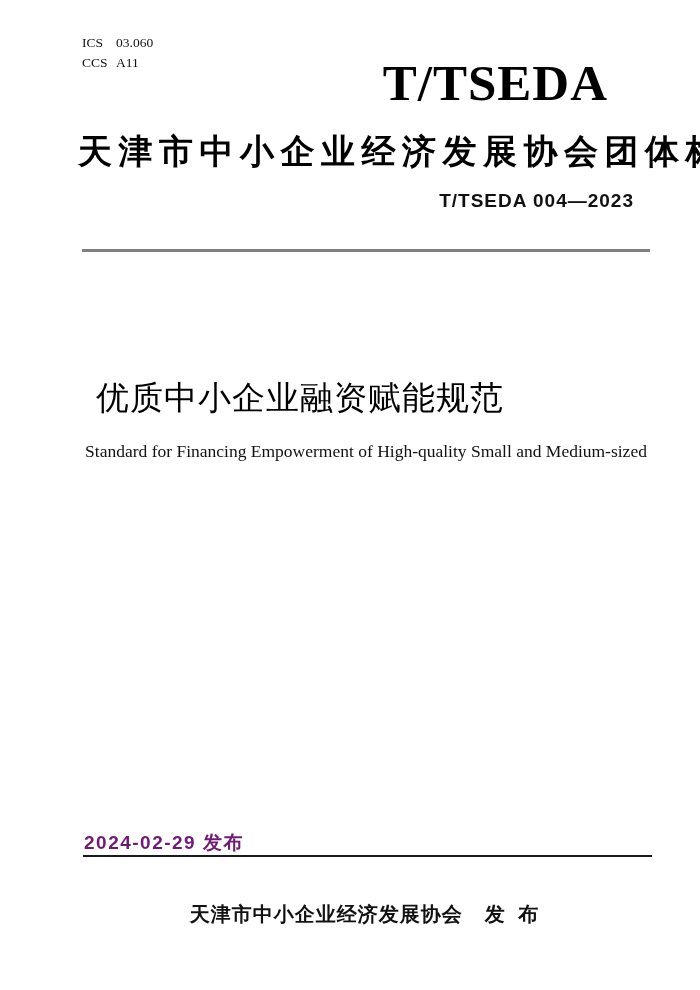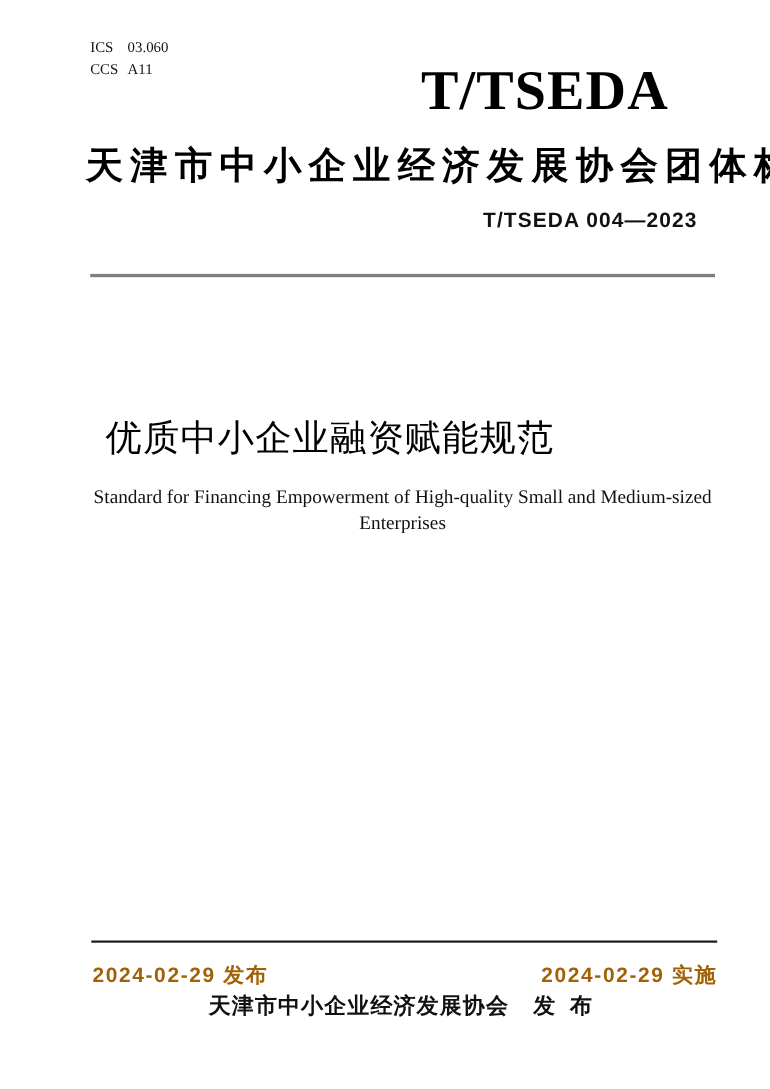--- a/index.html
+++ b/index.html
@@ -57,21 +57,21 @@
 
   .title-en {
     top: 439px; text-align: center;
     font-size: 17.5px; line-height: 24px; color:#111;
   }
 
   
   .date-row {
     top: 830px; left: 84px; width: 568px; position: absolute;
     display: flex; justify-content: space-between;
-    font-size: 19px; font-weight: bold; letter-spacing: 1.5px; color:#a16207;margin-top:44px;
+    font-size: 19px; font-weight: bold; letter-spacing: 1.5px; color:#701a75;
   }
 
   
   .publisher-row {
     top: 901px; display: flex; justify-content: center; align-items: baseline;
     font-size: 20px; font-weight: bold; letter-spacing: 1px; color:#111;
   }
   .publisher-row .action { margin-left: 22px; letter-spacing: 4px; }
 </style>
 </head>
@@ -89,26 +89,24 @@
   <div class="org-banner sans">天津市中小企业经济发展协会团体标准</div>
 
   <div class="std-number sans">T/TSEDA 004—2023</div>
 
   <div class="rule-top"></div>
 
   <div class="column title-zh sans">优质中小企业融资赋能规范</div>
 
   <div class="column title-en serif">
     <div>Standard for Financing Empowerment of High-quality Small and Medium-sized</div>
-    <div>Enterprises</div>
   </div>
 
   <div class="date-row sans">
     <span>2024-02-29 发布</span>
-    <span>2024-02-29 实施</span>
   </div>
 
   <div class="rule-bottom"></div>
 
   <div class="column publisher-row sans">
     <span>天津市中小企业经济发展协会</span>
     <span class="action">发 布</span>
   </div>
 
 </div>

